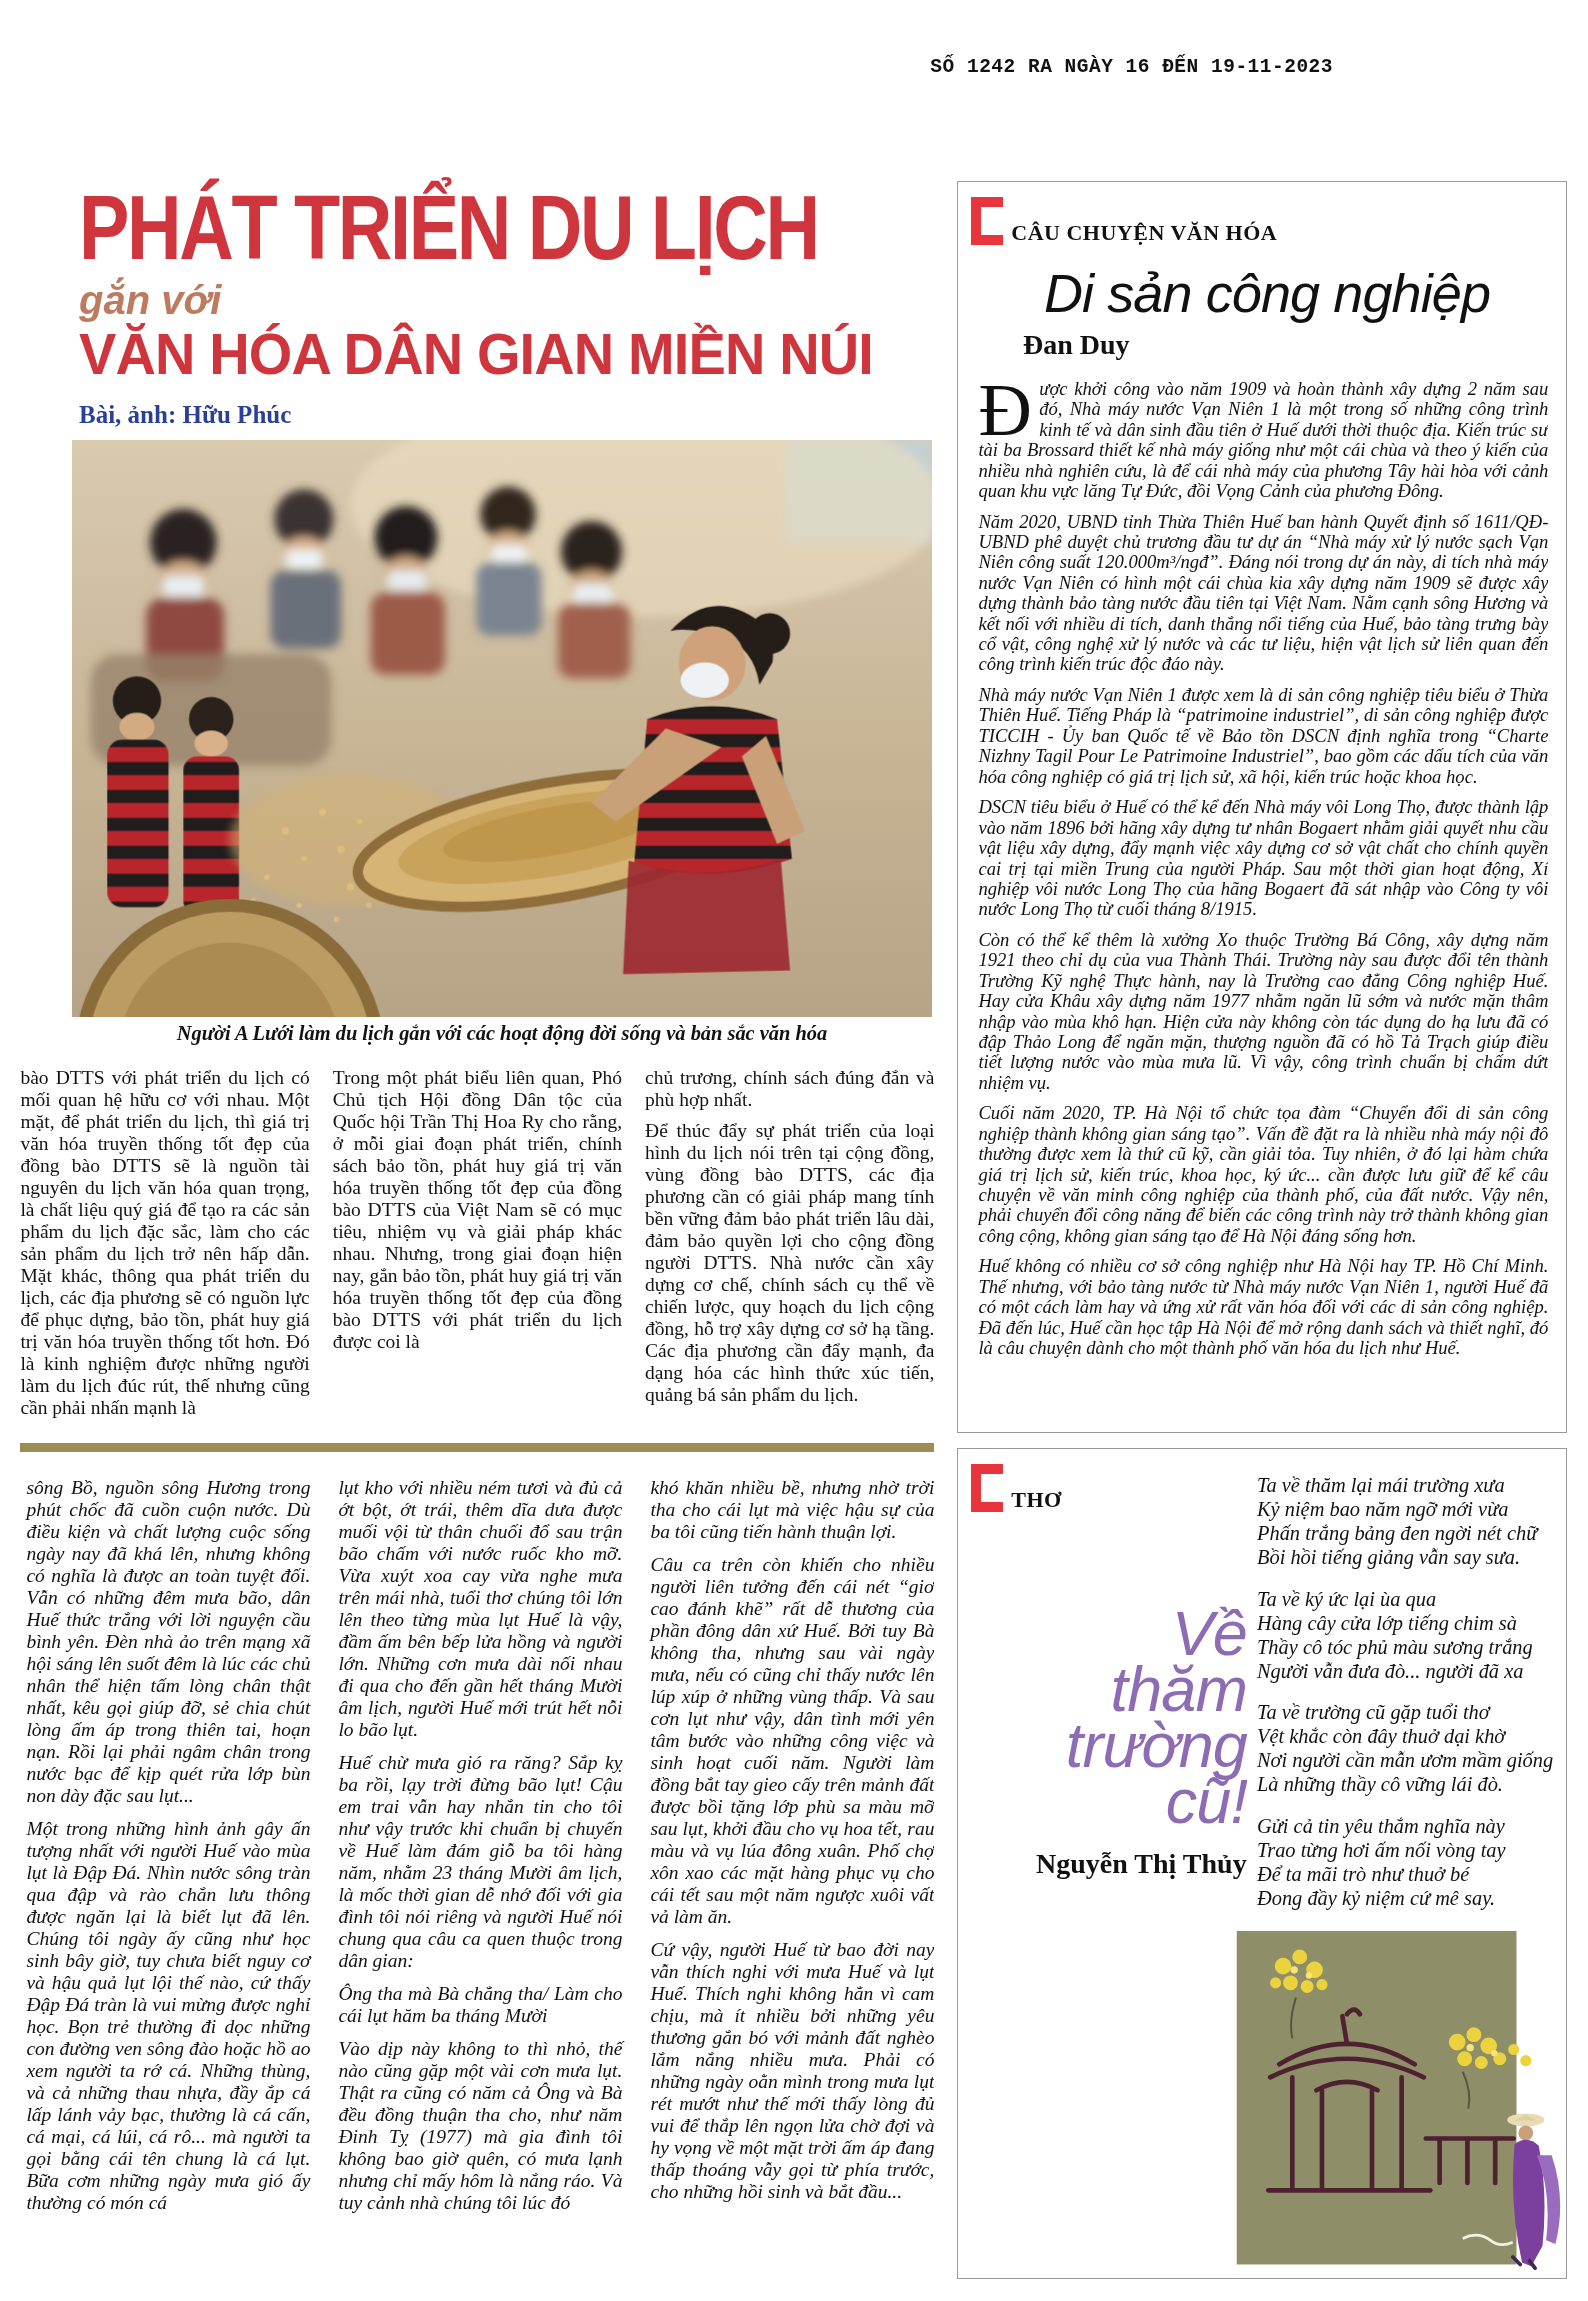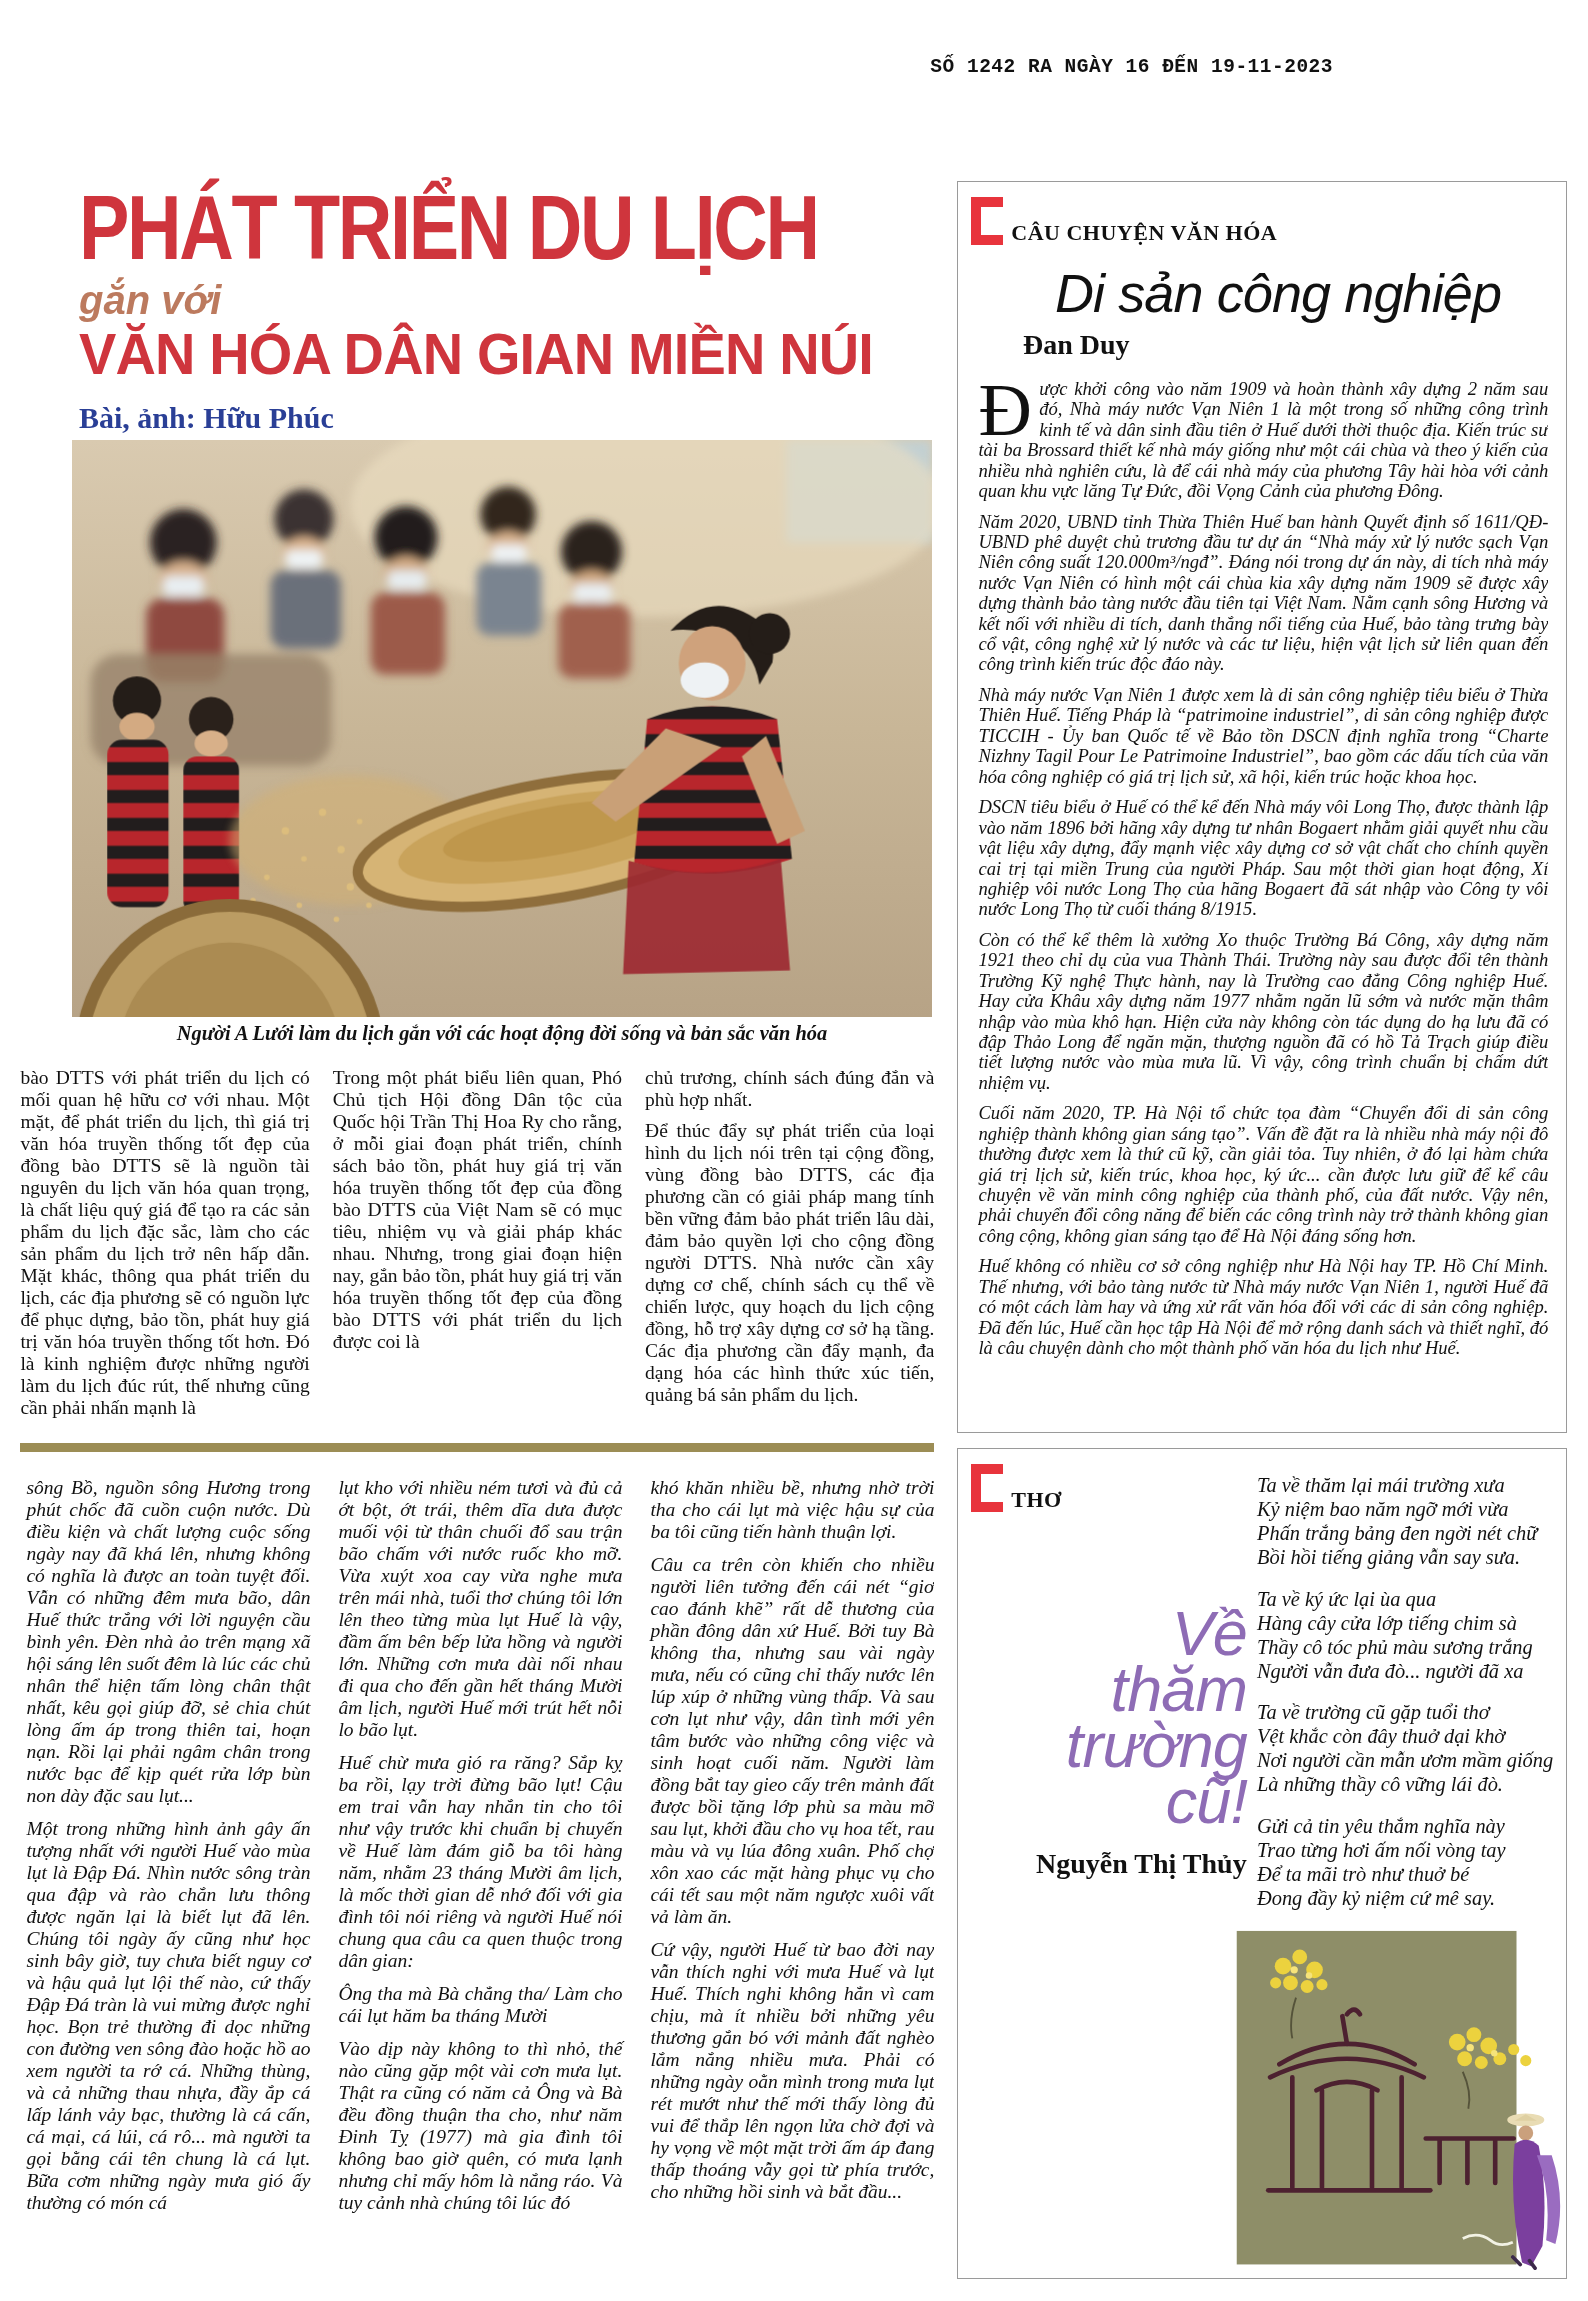--- a/index.html
+++ b/index.html
@@ -13,21 +13,21 @@
   
   .headline{position:absolute;left:79px;top:182px;width:863px;}
   .hl-top{font-family:"Liberation Sans",sans-serif;font-weight:700;font-size:90px;line-height:93px;
           color:var(--red-head);white-space:nowrap;transform:scaleX(.84);transform-origin:left top;
           letter-spacing:-2.8px;}
   .hl-connector{font-family:"Liberation Sans",sans-serif;font-weight:700;font-style:italic;
           font-size:40px;line-height:43px;color:var(--tan);margin-top:3.7px;}
   .hl-bottom{font-family:"Liberation Sans",sans-serif;font-weight:700;font-size:58px;line-height:59px;
           color:var(--red-head);white-space:nowrap;transform:scaleX(.965);transform-origin:left top;
           letter-spacing:-0.9px;margin-top:1.9px;}
-  .byline{position:absolute;left:79px;top:401px;font-weight:700;font-size:30px;color:var(--blue);}
+  .byline{position:absolute;left:79px;top:401px;font-weight:700;font-size:25px;color:var(--blue);}
 
   
   .photo{position:absolute;left:72px;top:440px;width:860px;height:577px;overflow:hidden;}
   .photo svg{display:block;width:100%;height:100%;}
   .caption{position:absolute;left:72px;top:1022px;width:860px;text-align:center;
            font-style:italic;font-weight:700;font-size:20.4px;}
 
   
   .main-cols{position:absolute;left:20.4px;top:1067px;width:914px;height:369px;display:flex;gap:23px;overflow:hidden;}
   .main-cols .col{flex:1;text-align:justify;font-size:19.5px;line-height:22px;}
@@ -45,21 +45,21 @@
   .side-box{position:absolute;left:957px;width:610px;border:0.9px solid #9a9a9a;box-sizing:border-box;background:#fff;}
   #culture-box{top:181px;height:1252px;}
   #poetry-box{top:1440px;height:831px;margin-top:8px;}
 
   .section-head{position:absolute;left:13px;top:15px;display:flex;align-items:flex-end;}
   .bracket-icon{width:22px;height:28px;border-left:10.2px solid var(--red-accent);
                 border-top:10.2px solid var(--red-accent);border-bottom:10.2px solid var(--red-accent);
                 margin-right:8.3px;}
   .section-label{font-weight:700;font-size:22px;letter-spacing:0.5px;line-height:24px;}
 
-  .culture-title{position:absolute;left:16px;top:80px;width:100%;text-align:center;
+  .culture-title{position:absolute;left:5px;top:80px;width:100%;text-align:center;
       font-family:"Liberation Sans",sans-serif;font-style:italic;font-size:54px;letter-spacing:-0.9px;}
   .culture-author{position:absolute;left:65px;top:147px;font-weight:700;font-size:28px;}
   .culture-body{position:absolute;left:20.4px;top:197px;width:570px;height:1039px;overflow:hidden;
       font-style:italic;font-size:18.6px;line-height:20.4px;text-align:justify;}
   .culture-body p{margin:0 0 10.2px 0;}
   .dropcap{float:left;font-style:normal;font-size:74px;line-height:59px;padding:1.9px 7.4px 0 0;font-weight:400;}
 
   
   .stanzas{position:absolute;left:299px;top:24px;width:302px;font-style:italic;font-size:20.4px;line-height:24px;}
   .stanza{margin-bottom:17.6px;}

